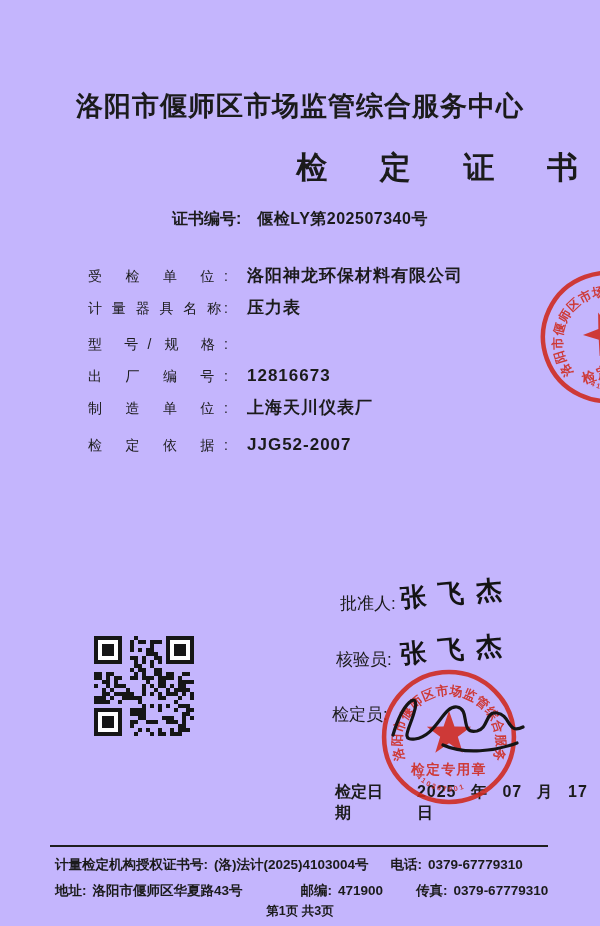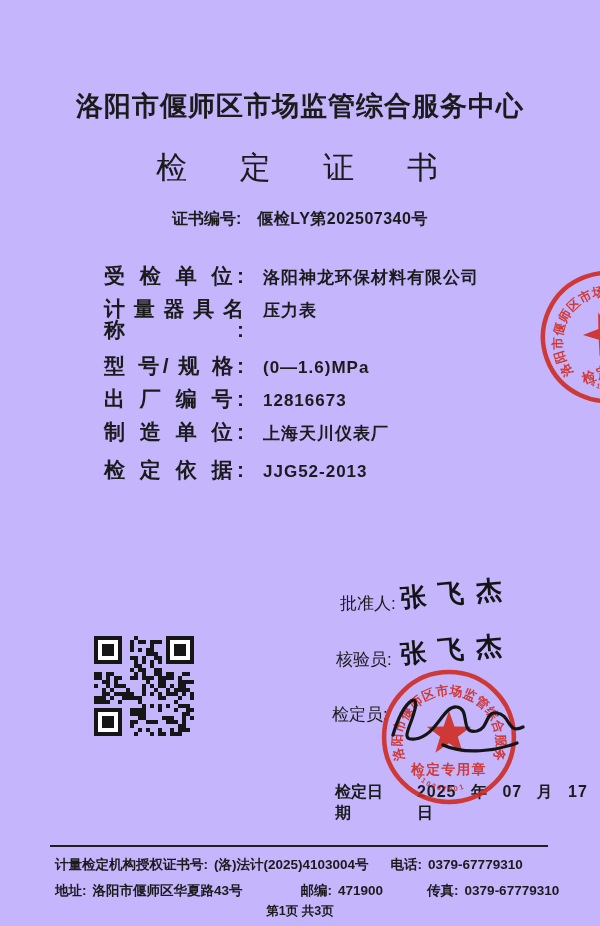--- a/index.html
+++ b/index.html
@@ -8,35 +8,35 @@
     position:relative; width:600px; height:926px; margin:0 auto;
     background:#c4b5fd; overflow:hidden; color:var(--ink);
     font-family:"Liberation Sans","DejaVu Sans",sans-serif;
   }
   
   .org-title{
     position:absolute; top:88px; left:0; right:0; text-align:center;
     font-size:27px; font-weight:700; letter-spacing:1px;
   }
   .doc-title{
-    position:absolute; top:147px; left:0; right:0; text-align:center;
-    font-size:31px; font-weight:400; letter-spacing:22px; padding-left:16px;
+    position:absolute; top:147px; left:0; right:0; text-align:right;
+    font-size:31px; font-weight:700; letter-spacing:22px; padding-left:16px;
   }
   .certno-row{
     position:absolute; top:209px; left:172px; display:flex; align-items:baseline;
     font-size:16px; font-weight:700;justify-content:space-between;
   }
   .certno-row .val{ margin-left:16px; font-weight:600; letter-spacing:0.5px;}
   
   .fields{ position:absolute; top:265px; left:88px; width:450px; }
   .frow{ display:flex; align-items:baseline; margin-bottom:10px; line-height:21px;}
   .frow.gap{ margin-top:15px; }
   .flabel{
-    display:inline-block; width:140px; font-size:21px; font-weight:700;
-    text-align:justify; text-align-last:justify;margin-left:16px;
+    display:inline-block; width:140px; font-size:14px; font-weight:400;
+    text-align:justify; text-align-last:justify;
   }
   .fvalue{ margin-left:19px; font-size:17px; font-weight:600; letter-spacing:1px; }
   
   .sig-label{ position:absolute; font-size:17px; font-weight:400; z-index:3;}
   .sig-name{
     position:absolute; font-size:26px; font-weight:600; letter-spacing:12px;
     transform:rotate(-5deg); color:#141414; z-index:7; white-space:nowrap;
   }
   .flourish{ position:absolute; z-index:7; }
   
@@ -48,21 +48,21 @@
   .date-row{ position:absolute; left:335px; display:flex; align-items:flex-start;
     font-size:16px; font-weight:700; z-index:2;}
   .date-row .val{ margin-left:24px; word-spacing:9px; letter-spacing:1px;}
   
   .footer-rule{ position:absolute; top:845px; left:50px; width:498px;
     border-top:2.5px solid #1f1f1f; }
   .f-line{ position:absolute; left:55px; display:flex; align-items:baseline;
     font-size:13.5px; font-weight:700; white-space:nowrap;}
   .f1{ top:856px; }
   .f2{ top:882px; }
-  .ml22{ margin-left:22px; } .ml58{ margin-left:58px; } .ml44{ margin-left:44px; }
+  .ml22{ margin-left:22px; } .ml58{ margin-left:58px; } .ml44{ margin-left:33px; }
   .mlv{ margin-left:6px; }
   .page-info{ position:absolute; top:903px; left:0; right:0; text-align:center;
     font-size:12.5px; font-weight:600; }
 </style>
 </head>
 <body>
 
 <div class="page">
 
   <div class="org-title">洛阳市偃师区市场监管综合服务中心</div>
@@ -77,33 +77,32 @@
     <div class="frow">
       <span class="flabel">受 检 单 位:</span>
       <span class="fvalue">洛阳神龙环保材料有限公司</span>
     </div>
     <div class="frow">
       <span class="flabel">计 量 器 具 名 称:</span>
       <span class="fvalue">压力表</span>
     </div>
     <div class="frow gap">
       <span class="flabel">型 号/ 规 格:</span>
-      <span class="fvalue">(0—1.6)MPa</span>
     </div>
     <div class="frow">
       <span class="flabel">出 厂 编 号:</span>
       <span class="fvalue">12816673</span>
     </div>
     <div class="frow">
       <span class="flabel">制 造 单 位:</span>
       <span class="fvalue">上海天川仪表厂</span>
     </div>
     <div class="frow gap">
       <span class="flabel">检 定 依 据:</span>
-      <span class="fvalue">JJG52-2013</span>
+      <span class="fvalue">JJG52-2007</span>
     </div>
   </div>
 
   <span class="sig-label" style="left:340px; top:592px;">批准人:</span>
   <span class="sig-name" style="left:400px; top:576px;">张飞杰</span>
 
   <span class="sig-label" style="left:336px; top:648px;">核验员:</span>
   <span class="sig-name" style="left:400px; top:632px;">张飞杰</span>
 
   <span class="sig-label" style="left:332px; top:703px;text-align:right;">检定员:</span>

